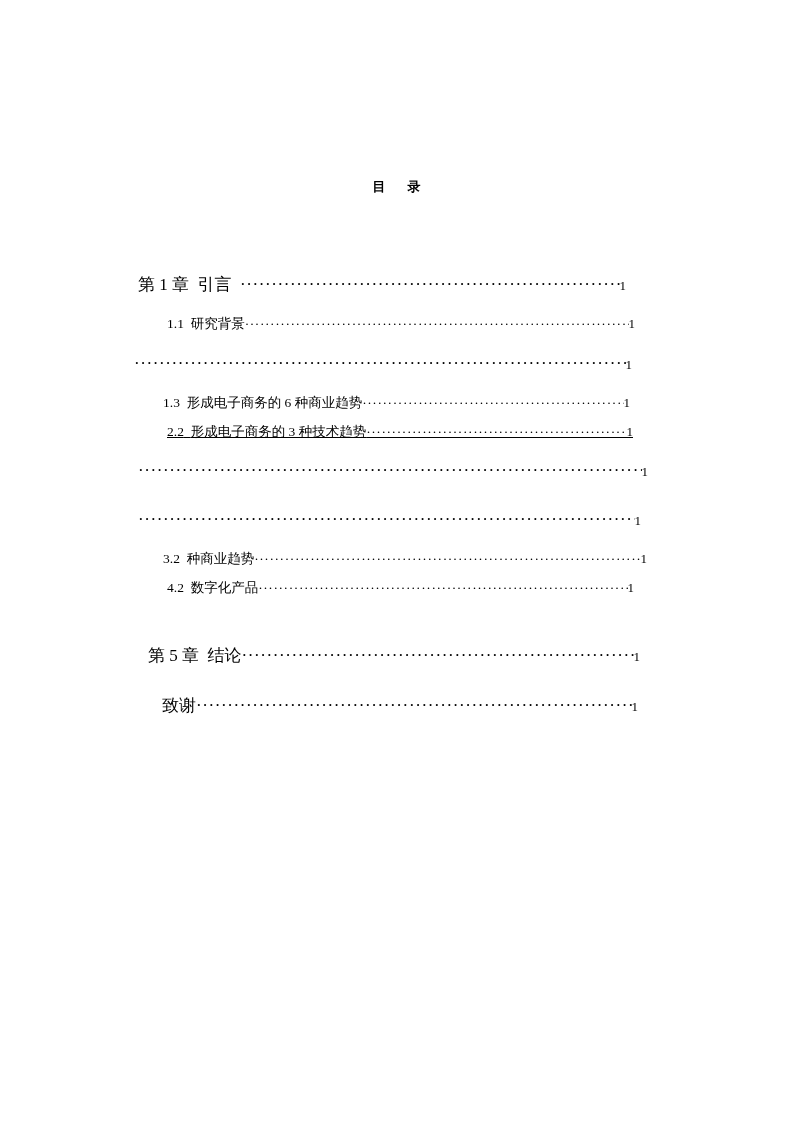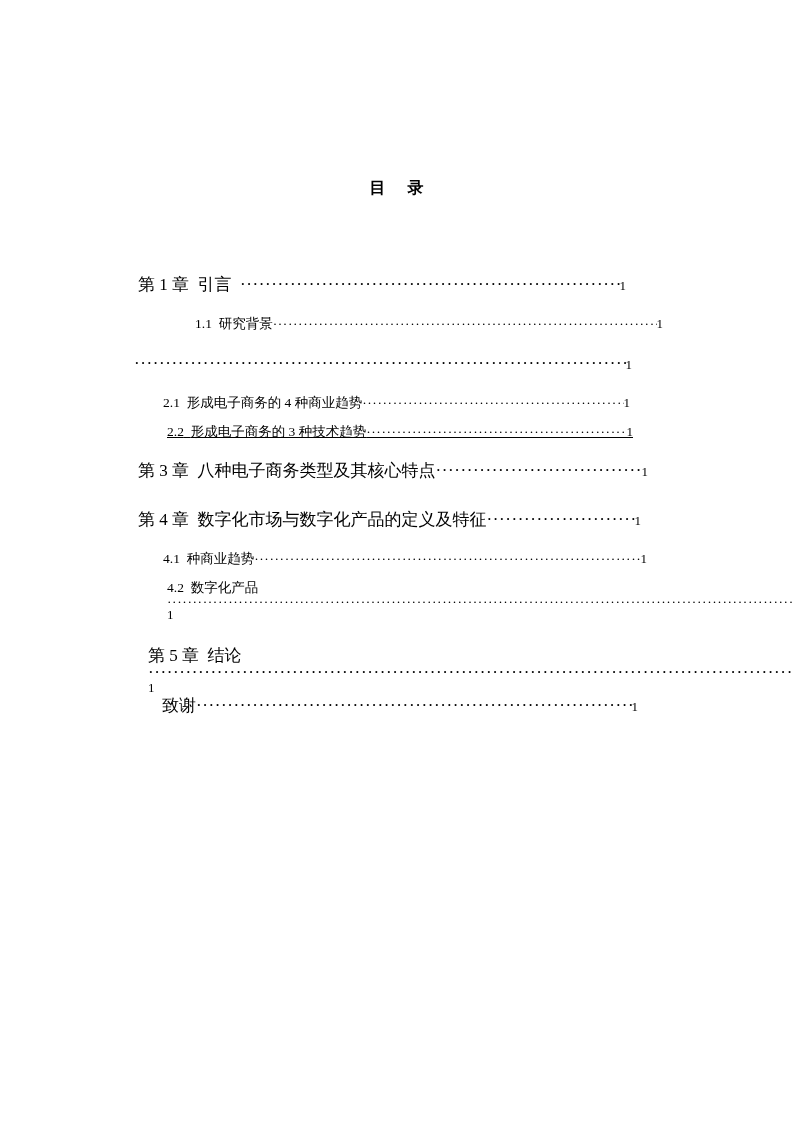--- a/index.html
+++ b/index.html
@@ -14,21 +14,21 @@
       overflow: hidden;
       font-family: "Liberation Serif", "DejaVu Serif", serif;
       color: #000000;
     }
     .page-title {
       position: absolute;
       top: 178px;
       left: 0;
       width: 793px;
       text-align: center;
-      font-size: 16px;
+      font-size: 13px;
       font-weight: bold;
       letter-spacing: 0;
       font-family: "DejaVu Sans", "Liberation Sans", sans-serif;
     }
     .page-title .gap {
       display: inline-block;
       width: 22px;
     }
     .toc-entry {
       position: absolute;
@@ -67,68 +67,66 @@
 <div class="page-title">
   <span>目</span><span class="gap"></span><span>录</span>
 </div>
 
 <div class="toc-entry lvl1" style="top:276px; left:138px; width:488px;">
   <span class="label"><span>第 1 章</span>&nbsp;&nbsp;<span>引言</span>&nbsp;&nbsp;</span>
   <span class="leader"></span>
   <span class="page">1</span>
 </div>
 
-<div class="toc-entry lvl2" style="top:317px; left:167px; width:468px;margin-left:28px;">
+<div class="toc-entry lvl2" style="top:317px; left:167px; width:468px;">
   <span class="label"><span class="num">1.1</span>&nbsp;&nbsp;<span>研究背景</span></span>
   <span class="leader"></span>
   <span class="page">1</span>
 </div>
 
 <div class="toc-entry lvl1" style="top:355px; left:134px; width:498px;">
   <span class="leader"></span>
   <span class="page">1</span>
 </div>
 
 <div class="toc-entry lvl2" style="top:396px; left:163px; width:467px;">
-  <span class="label"><span class="num">2.1</span>&nbsp;&nbsp;<span>形成电子商务的 4 种商业趋势</span></span>
+  <span class="label"><span class="num">1.3</span>&nbsp;&nbsp;<span>形成电子商务的 6 种商业趋势</span></span>
   <span class="leader"></span>
   <span class="page">1</span>
 </div>
 
 <div class="toc-entry lvl2" style="top:425px; left:167px; width:466px;text-decoration:underline;">
   <span class="label"><span class="num">2.2</span>&nbsp;&nbsp;<span>形成电子商务的 3 种技术趋势</span></span>
   <span class="leader"></span>
   <span class="page">1</span>
 </div>
 
 <div class="toc-entry lvl1" style="top:462px; left:138px; width:510px;">
-  <span class="label"><span>第 3 章</span>&nbsp;&nbsp;<span>八种电子商务类型及其核心特点</span></span>
   <span class="leader"></span>
   <span class="page">1</span>
 </div>
 
 <div class="toc-entry lvl1" style="top:511px; left:138px; width:503px;">
-  <span class="label"><span>第 4 章</span>&nbsp;&nbsp;<span>数字化市场与数字化产品的定义及特征</span></span>
   <span class="leader"></span>
   <span class="page">1</span>
 </div>
 
 <div class="toc-entry lvl2" style="top:552px; left:163px; width:484px;">
-  <span class="label"><span class="num">4.1</span>&nbsp;&nbsp;<span>种商业趋势</span></span>
+  <span class="label"><span class="num">3.2</span>&nbsp;&nbsp;<span>种商业趋势</span></span>
   <span class="leader"></span>
   <span class="page">1</span>
 </div>
 
-<div class="toc-entry lvl2" style="top:581px; left:167px; width:467px;flex-direction:column;">
+<div class="toc-entry lvl2" style="top:581px; left:167px; width:467px;">
   <span class="label"><span class="num">4.2</span>&nbsp;&nbsp;<span>数字化产品</span></span>
   <span class="leader"></span>
   <span class="page">1</span>
 </div>
 
-<div class="toc-entry lvl1" style="top:647px; left:148px; width:492px;flex-direction:column;">
+<div class="toc-entry lvl1" style="top:647px; left:148px; width:492px;">
   <span class="label"><span>第 5 章</span>&nbsp;&nbsp;<span>结论</span></span>
   <span class="leader"></span>
   <span class="page">1</span>
 </div>
 
 <div class="toc-entry lvl1" style="top:697px; left:162px; width:476px;">
   <span class="label"><span>致谢</span></span>
   <span class="leader"></span>
   <span class="page">1</span>
 </div>

